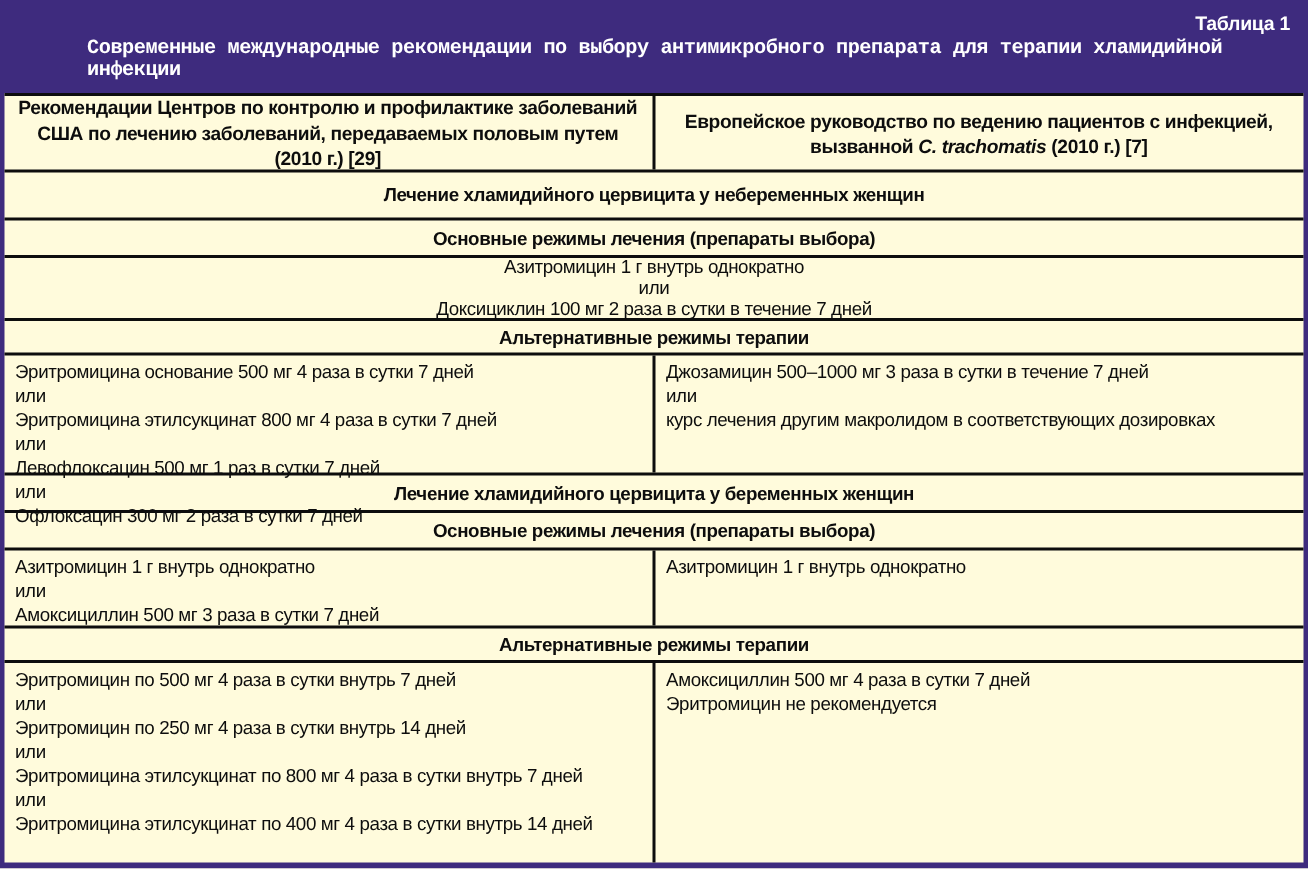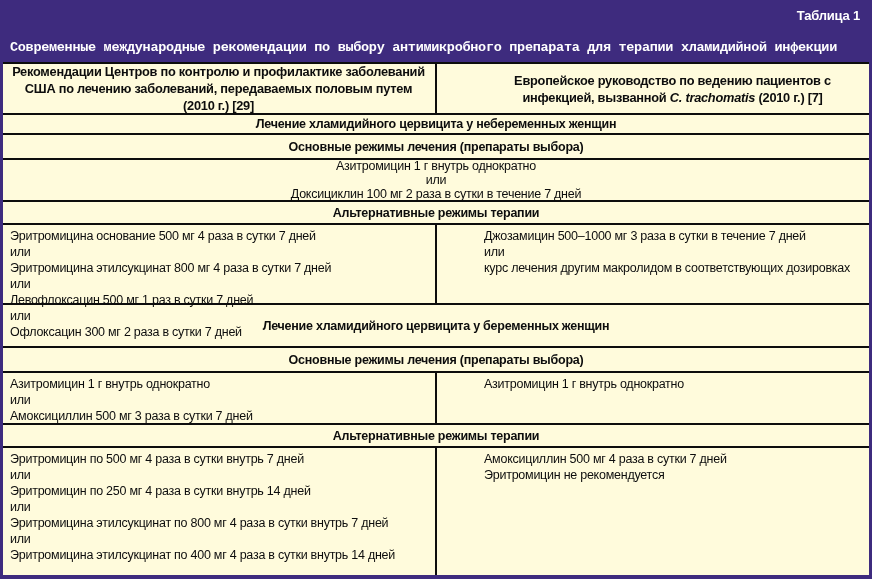--- a/index.html
+++ b/index.html
@@ -14,20 +14,21 @@
     background: #3E2B7E;
     display: flex; flex-direction: column;
   }
   
   .banner {
     position: relative;
     height: 62px;
     background: #3E2B7E;
     color: #ffffff;
     flex: 0 0 auto;
+    margin-left: 48px;
   }
   .table-label {
     position: absolute; top: 8px; right: 12px;
     font-size: 13px; font-weight: bold; letter-spacing: -0.2px;
   }
   .banner-title {
     position: absolute; bottom: 7px; left: 10px; right: 10px;
     font-size: 13.5px; font-weight: bold; letter-spacing: -0.3px; font-family: Liberation Mono, monospace;
   }
   
@@ -38,21 +39,20 @@
     background: #FFFBDC;
     display: flex; flex-direction: column;
     margin-bottom: 4px;          
     color: #0d0d0d;
   }
   .row {
     border-bottom: 2px solid #0d0d0d;
     display: flex;
     flex: 0 0 auto;
     letter-spacing: -0.25px;
-    gap: 40px;
   }
   .row:last-child { border-bottom: none; }
   .full {
     justify-content: center; align-items: center;
     text-align: center;
     padding: 2px 8px;
     white-space: pre-line;
   }
   .sect { font-weight: bold; font-size: 12.5px; }
   .merged { font-size: 12.5px; line-height: 14px; }
@@ -83,21 +83,21 @@
 
   <div class="tbl">
 
     <div class="row cols" style="height:51px">
       <div class="cell left colhead">Рекомендации Центров по контролю и профилактике заболеваний США по лечению заболеваний, передаваемых половым путем (2010 г.) [29]</div>
       <div class="cell right colhead">
         <div><span>Европейское руководство по ведению пациентов с инфекцией, вызванной </span><i>C. trachomatis</i><span> (2010 г.) [7]</span></div>
       </div>
     </div>
 
-    <div class="row full sect" style="height:20px">Лечение хламидийного цервицита у небеременных женщин</div>
+    <div class="row full sect" style="height:32px">Лечение хламидийного цервицита у небеременных женщин</div>
 
     <div class="row full sect" style="height:25px">Основные режимы лечения (препараты выбора)</div>
 
     <div class="row full merged" style="height:42px">Азитромицин 1 г внутрь однократно
 или
 Доксициклин 100 мг 2 раза в сутки в течение 7 дней</div>
 
     <div class="row full sect" style="height:23px">Альтернативные режимы терапии</div>
 
     <div class="row cols" style="height:80px">
@@ -106,21 +106,21 @@
 Эритромицина этилсукцинат 800 мг 4 раза в сутки 7 дней
 или
 Левофлоксацин 500 мг 1 раз в сутки 7 дней
 или
 Офлоксацин 300 мг 2 раза в сутки 7 дней</div>
       <div class="cell right">Джозамицин 500–1000 мг 3 раза в сутки в течение 7 дней
 или
 курс лечения другим макролидом в соответствующих дозировках</div>
     </div>
 
-    <div class="row full sect" style="height:43px">Лечение хламидийного цервицита у беременных женщин</div>
+    <div class="row full sect" style="height:25px">Лечение хламидийного цервицита у беременных женщин</div>
 
     <div class="row full sect" style="height:25px">Основные режимы лечения (препараты выбора)</div>
 
     <div class="row cols" style="height:52px">
       <div class="cell left">Азитромицин 1 г внутрь однократно
 или
 Амоксициллин 500 мг 3 раза в сутки 7 дней</div>
       <div class="cell right">Азитромицин 1 г внутрь однократно</div>
     </div>
 

